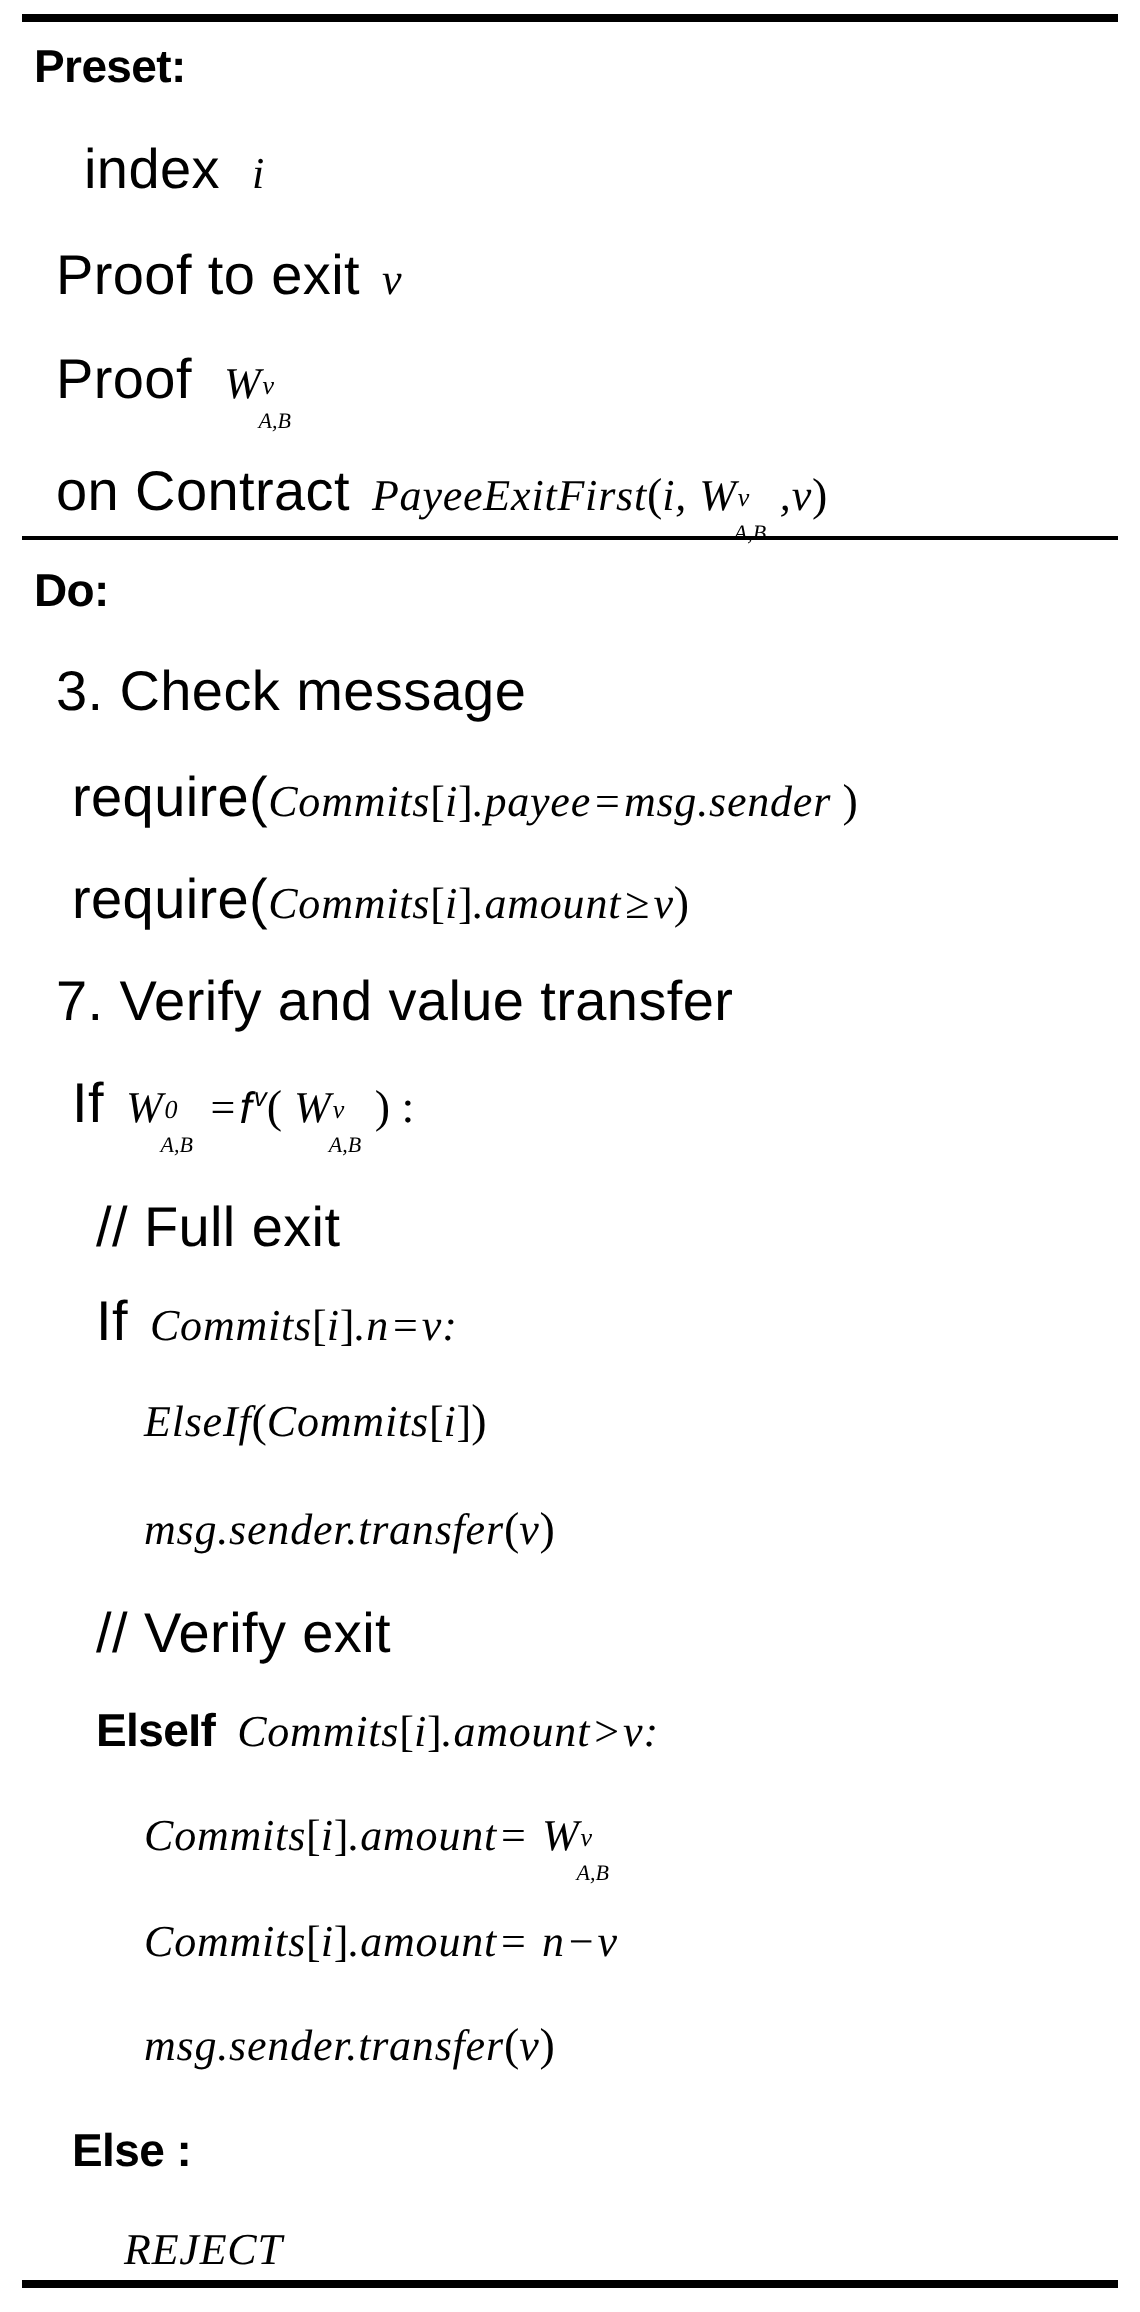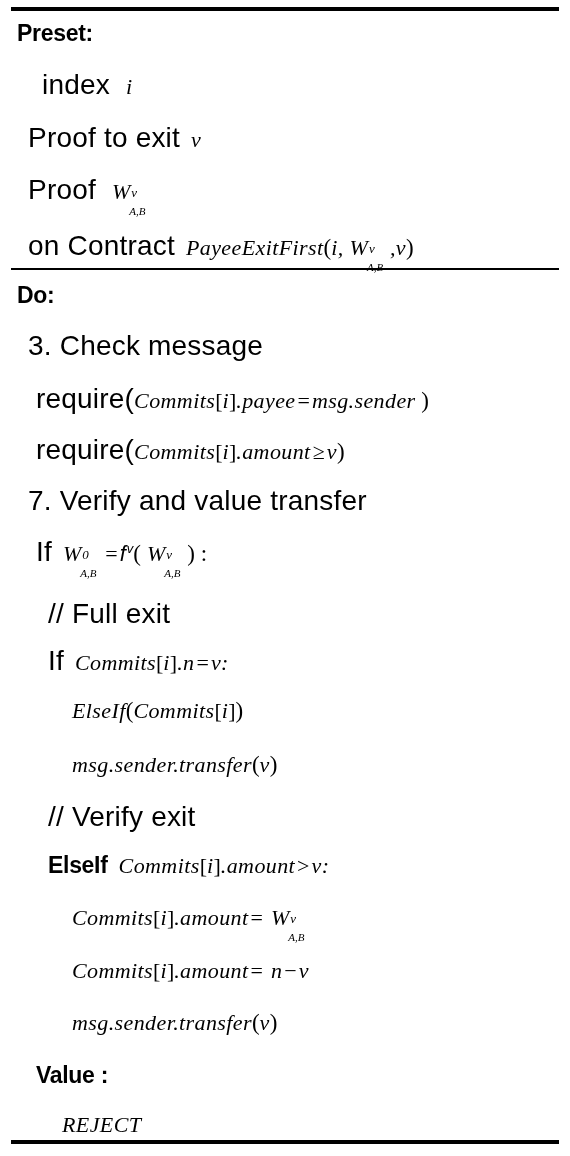--- a/index.html
+++ b/index.html
@@ -218,20 +218,20 @@
 
   <div class="L ind5" style="top:958px">
     <span class="math">Commits</span><span class="brk">[</span><span class="math">i</span><span class="brk">]</span><span class="math">.amount</span><span class="op">=</span><span class="gapsm"></span><span class="math">n</span><span class="op">−</span><span class="math">v</span>
   </div>
 
   <div class="L ind5" style="top:1010px">
     <span class="math">msg.sender.transfer</span><span class="paren">(</span><span class="math">v</span><span class="paren">)</span>
   </div>
 
   <div class="L ind3" style="top:1062px">
-    <span class="kw">Value :</span>
+    <span class="kw">Else :</span>
   </div>
 
   <div class="L ind7" style="top:1112px">
     <span class="math">REJECT</span>
   </div>
 
 </div>
 
 </body></html>

